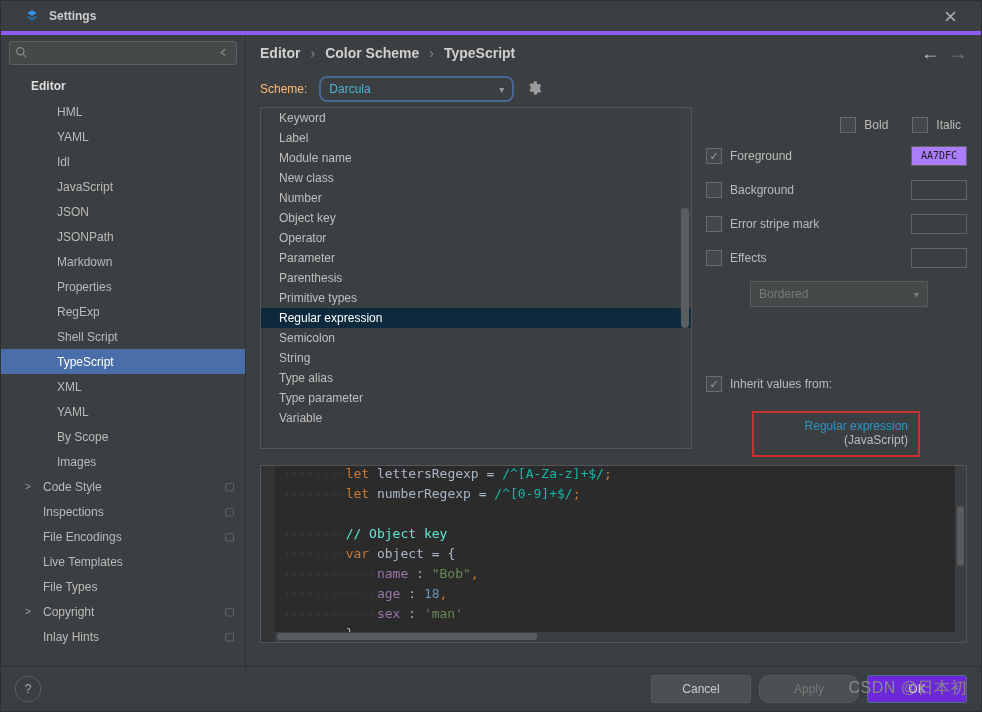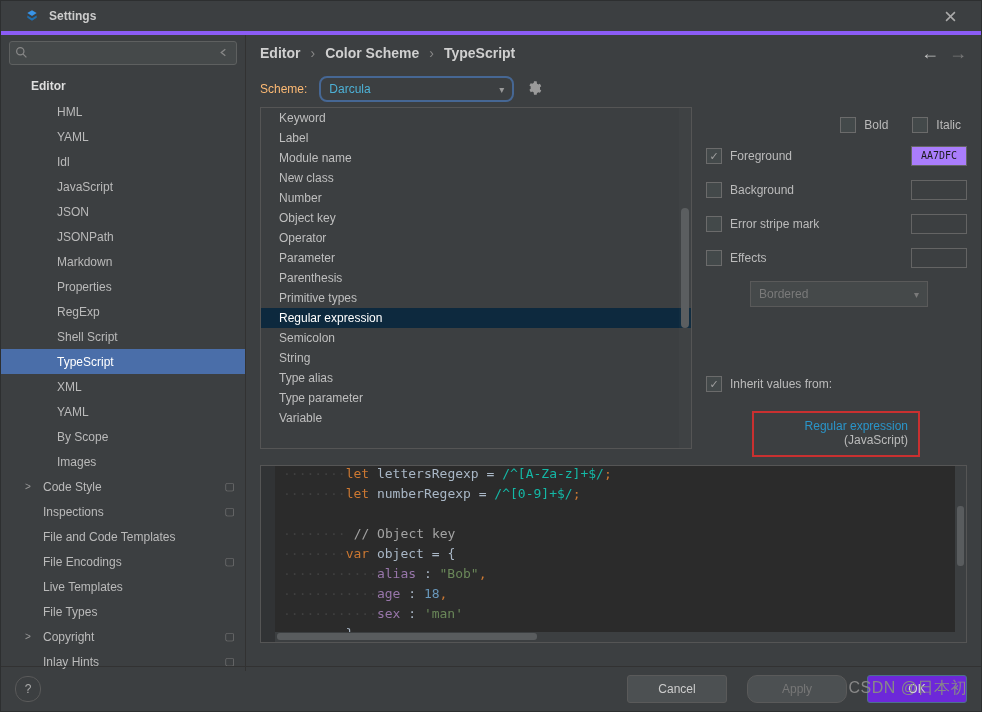--- a/index.html
+++ b/index.html
@@ -78,29 +78,29 @@
   .code .gutter{position:absolute;left:0;top:0;bottom:0;width:14px;background:#313335;}
   .code pre{position:absolute;left:14px;top:-2px;right:0;margin:0;padding:0 0 0 8px;white-space:pre;color:#a9b7c6;}
   .code .dots{color:#404040;}
   .kw{color:#cc7832;}
   .regex{color:#14b8a6;}
   .str{color:#6a8759;}
   .num{color:#6897bb;}
   .id{color:#a9b7c6;}
   .field{color:#9876aa;}
   .punc{color:#cc7832;}
-  .cmt{color:#a3a3a3;margin-left:8px;}
+  .cmt{color:#5eead4;}
   .code .hscroll{position:absolute;left:14px;right:0;bottom:0;height:10px;background:#3c3f41;}
   .code .hthumb{position:absolute;left:2px;bottom:2px;height:7px;width:260px;background:#595c5e;border-radius:3px;}
   .code .vscroll{position:absolute;right:0;top:0;bottom:10px;width:11px;background:#3c3f41;}
   .code .vthumb{position:absolute;right:2px;top:40px;width:7px;height:60px;background:#595c5e;border-radius:3px;}
   
   .footer{position:absolute;left:0;right:0;bottom:0;height:44px;border-top:1px solid #323232;display:flex;align-items:center;padding:0 14px;}
   .helpbtn{width:24px;height:24px;border:1px solid #5a5a5a;border-radius:12px;display:flex;align-items:center;justify-content:center;color:#aaa;}
-  .btns{margin-left:auto;display:flex;gap:20px;align-items:flex-start;}
+  .btns{margin-left:auto;display:flex;gap:8px;align-items:flex-start;}
   .btn{min-width:70px;height:26px;border:1px solid #5a5a5a;background:#4c5052;color:#ccc;display:flex;align-items:center;justify-content:center;border-radius:3px;padding:0 14px;}
   .btn.disabled{color:#777;border-radius:10px;}
   .btn.primary{background:#6d28d9;border-color:#4c708c;color:#d6d6d6;}
   .watermark{position:absolute;right:14px;bottom:12px;color:#888;font-size:16px;letter-spacing:0.5px;pointer-events:none;}
 </style>
 </head>
 <body>
 
 <div class="window">
 
@@ -185,23 +185,20 @@
               <span>Images</span>
             </div>
             <div class="item l1">
               <span class="exp">&gt;</span>
               <span>Code Style</span>
               <span class="cfg">▢</span>
             </div>
             <div class="item l1">
               <span>Inspections</span>
               <span class="cfg">▢</span>
-            </div>
-            <div class="item l1">
-              <span>File and Code Templates</span>
             </div>
             <div class="item l1">
               <span>File Encodings</span>
               <span class="cfg">▢</span>
             </div>
             <div class="item l1">
               <span>Live Templates</span>
             </div>
             <div class="item l1">
               <span>File Types</span>
@@ -316,21 +313,21 @@
         </div>
       </div>
 
       <div class="code">
         <div class="gutter"></div>
 <pre><span class="dots">········</span><span class="kw">let</span> <span class="id">lettersRegexp</span><span> = </span><span class="regex">/^[A-Za-z]+$/</span><span class="punc">;</span>
 <span class="dots">········</span><span class="kw">let</span> <span class="id">numberRegexp</span><span> = </span><span class="regex">/^[0-9]+$/</span><span class="punc">;</span>
 
 <span class="dots">········</span><span class="cmt">// Object key</span>
 <span class="dots">········</span><span class="kw">var</span> <span class="id">object</span><span> = {</span>
-<span class="dots">············</span><span class="field">alias</span><span> : </span><span class="str">"Bob"</span><span class="punc">,</span>
+<span class="dots">············</span><span class="field">name</span><span> : </span><span class="str">"Bob"</span><span class="punc">,</span>
 <span class="dots">············</span><span class="field">age</span><span> : </span><span class="num">18</span><span class="punc">,</span>
 <span class="dots">············</span><span class="field">sex</span><span> : </span><span class="str">'man'</span>
 <span class="dots">········</span><span class="id">}</span></pre>
         <div class="vscroll">
             <div class="vthumb"></div>
           </div>
         <div class="hscroll">
             <div class="hthumb"></div>
           </div>
       </div>

